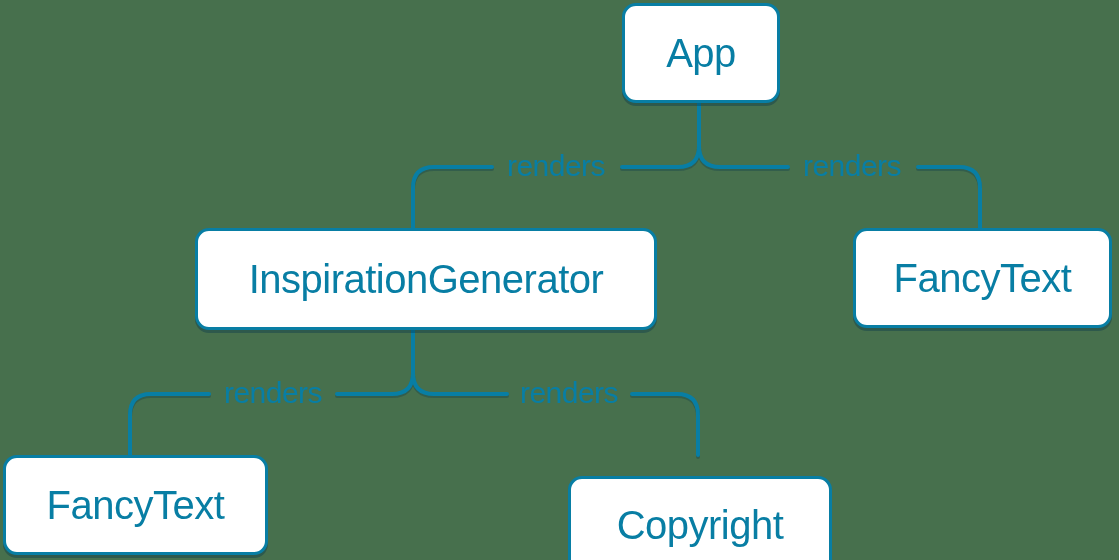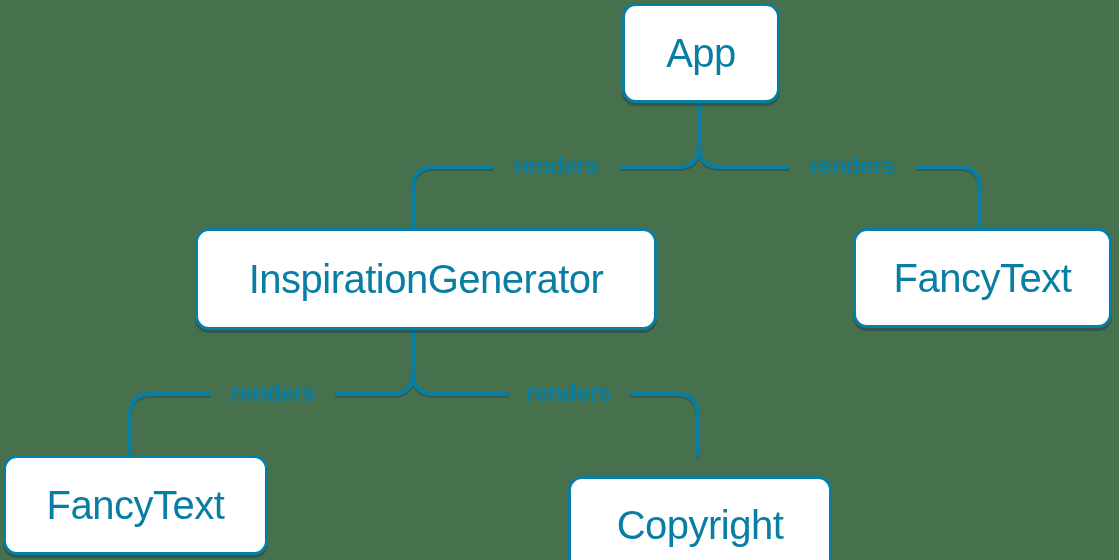--- a/index.html
+++ b/index.html
@@ -54,22 +54,22 @@
   .node-app        { left: 622px; top: 3px;   width: 158px; height: 100px; }
   .node-ig         { left: 195px; top: 228px; width: 462px; height: 102px; }
   .node-ft-top     { left: 853px; top: 228px; width: 259px; height: 100px; }
   .node-ft-bottom  { left: 3px;   top: 455px; width: 265px; height: 100px; }
   .node-copyright  { left: 568px; top: 455px; width: 264px; height: 98px; margin-top: 21px;  }
 
   .edge-label {
     position: absolute;
     transform: translate(-50%, -50%);
     color: var(--accent);
-    font-size: 24px;
-    font-weight: 700;
+    font-size: 30px;
+    font-weight: 400;
     letter-spacing: -0.5px;
     line-height: 1;
     white-space: nowrap;
   }
   .edge-label-0 { left: 556px; top: 166px; }
   .edge-label-1 { left: 852px; top: 166px; }
   .edge-label-2 { left: 273px; top: 393px; }
   .edge-label-3 { left: 569px; top: 393px; }
 </style>
 </head>

